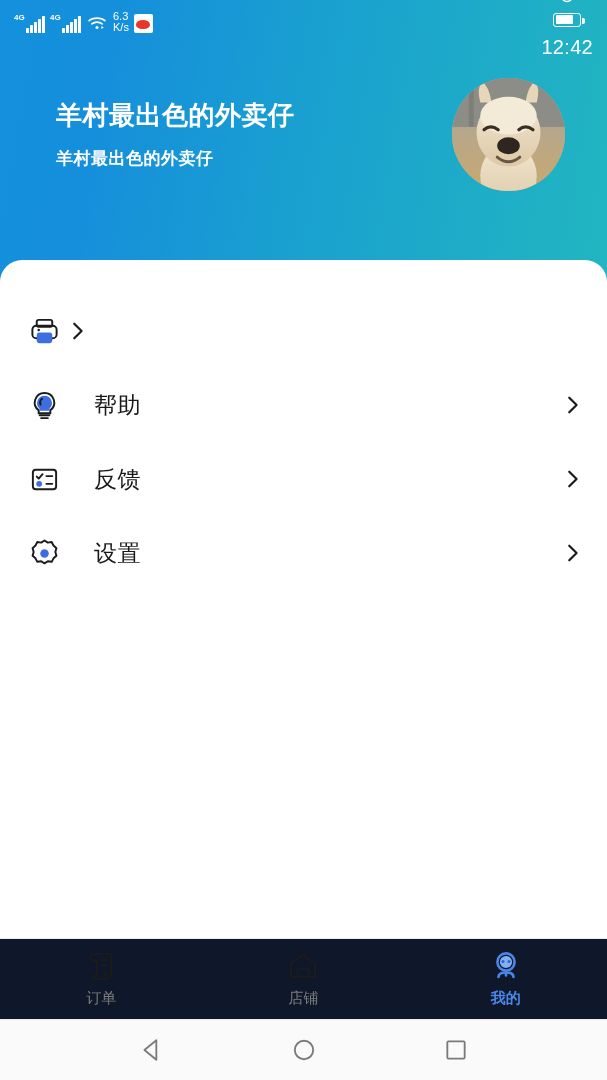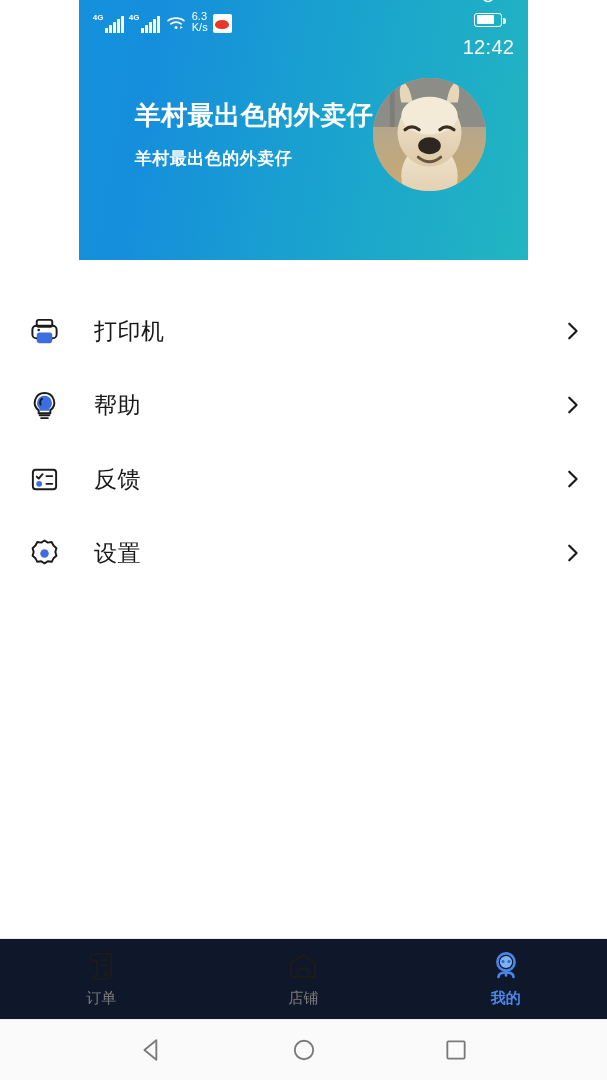--- a/index.html
+++ b/index.html
@@ -2,21 +2,21 @@
 <html><head>
 <meta charset="utf-8">
 <style>
   * { margin:0; padding:0; box-sizing:border-box; }
   html, body {
     width:607px; height:1080px;
     font-family:"Liberation Sans","DejaVu Sans",sans-serif;
     background:#ffffff;
     overflow:hidden;
   }
-  .phone { position:relative; width:607px; height:1080px; display:flex; flex-direction:column;align-items:center; }
+  .phone { position:relative; width:607px; height:1080px; display:flex; flex-direction:column; }
 
   
   .header {
     position:relative;
     height:290px;
     background:linear-gradient(100deg,#1490dc 0%,#158fdb 18%,#1aa1cf 52%,#21b6c1 100%);
     flex:none;
   }
 
   
@@ -194,21 +194,20 @@
 
       <div class="row">
         <span class="ic">
           <svg viewBox="0 0 32 32">
             <rect x="8" y="4" width="16" height="7" rx="2" stroke="#1b1b1b" stroke-width="2" fill="none"></rect>
             <rect x="3.5" y="10" width="25" height="13" rx="4" stroke="#1b1b1b" stroke-width="2" fill="none"></rect>
             <circle cx="10" cy="14.5" r="1.3" fill="#1b1b1b"></circle>
             <rect x="8" y="17" width="16" height="11" rx="2.5" fill="#3d6ee0"></rect>
           </svg>
         </span>
-        <span class="lbl">打印机</span>
         <svg class="chev" viewBox="0 0 24 24">
           <path d="M9 4 L17 12 L9 20" stroke="#1b1b1b" stroke-width="2.4" fill="none" stroke-linecap="round" stroke-linejoin="round"></path>
         </svg>
       </div>
 
       <div class="row">
         <span class="ic">
           <svg viewBox="0 0 32 32">
             <path d="M16 3 a10 10 0 0 1 6 18 v3 h-12 v-3 a10 10 0 0 1 6 -18z" stroke="#1b1b1b" stroke-width="2" fill="none"></path>
             <path d="M16 6 a7.5 7.5 0 0 1 5.2 13 v2.5 h-10.4 v-2.5 a7.5 7.5 0 0 1 5.2 -13z" fill="#3d6ee0"></path>

